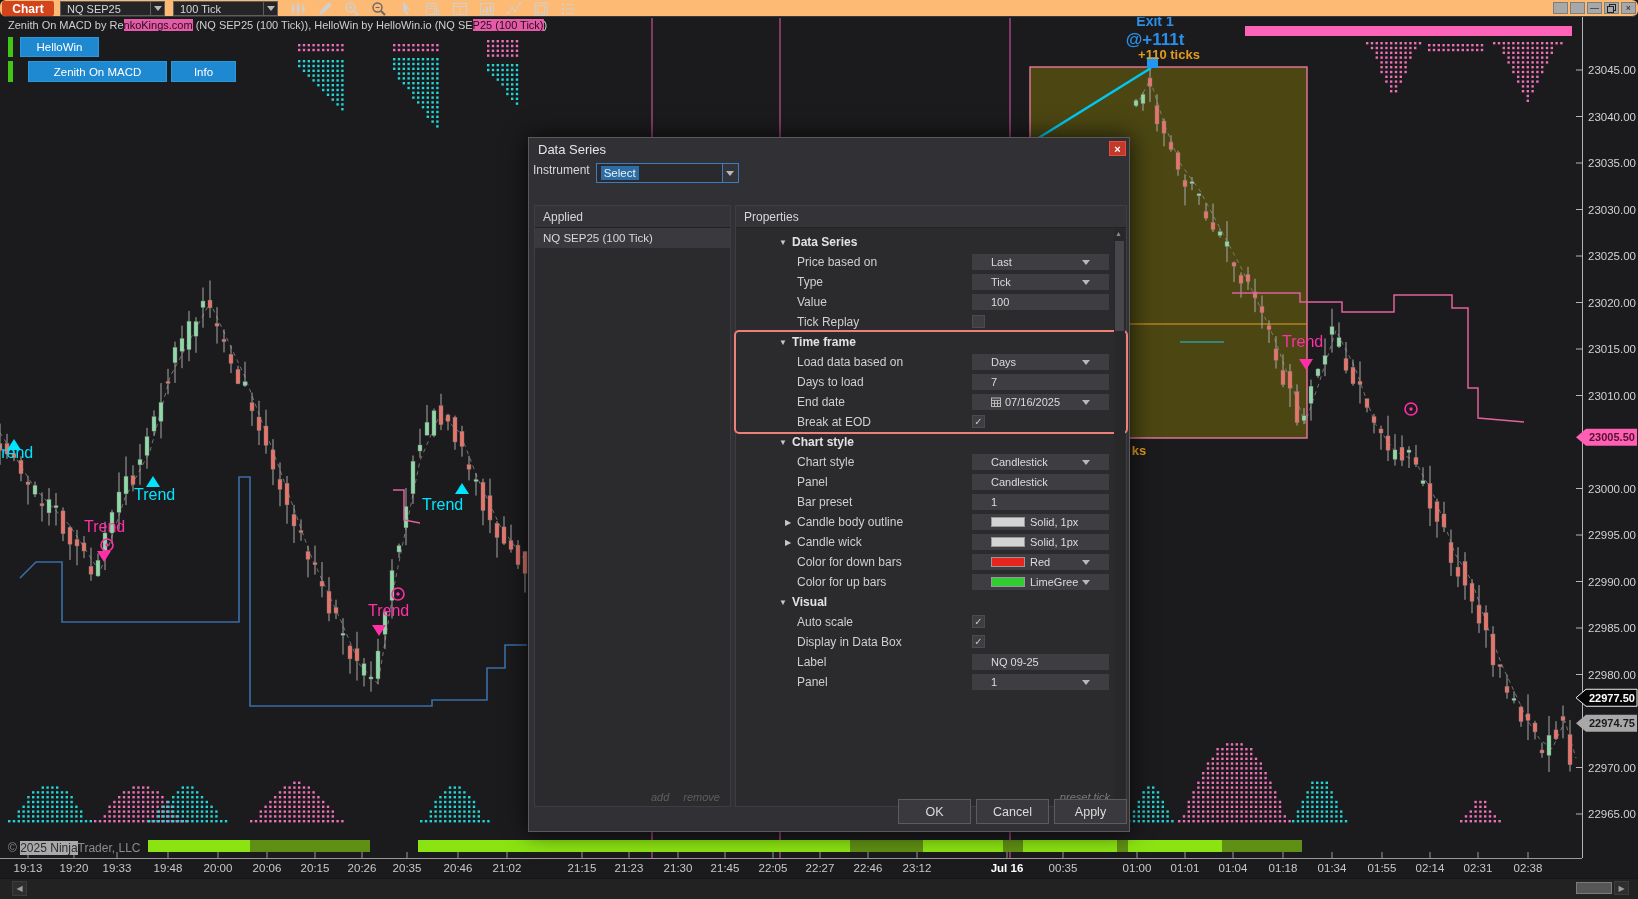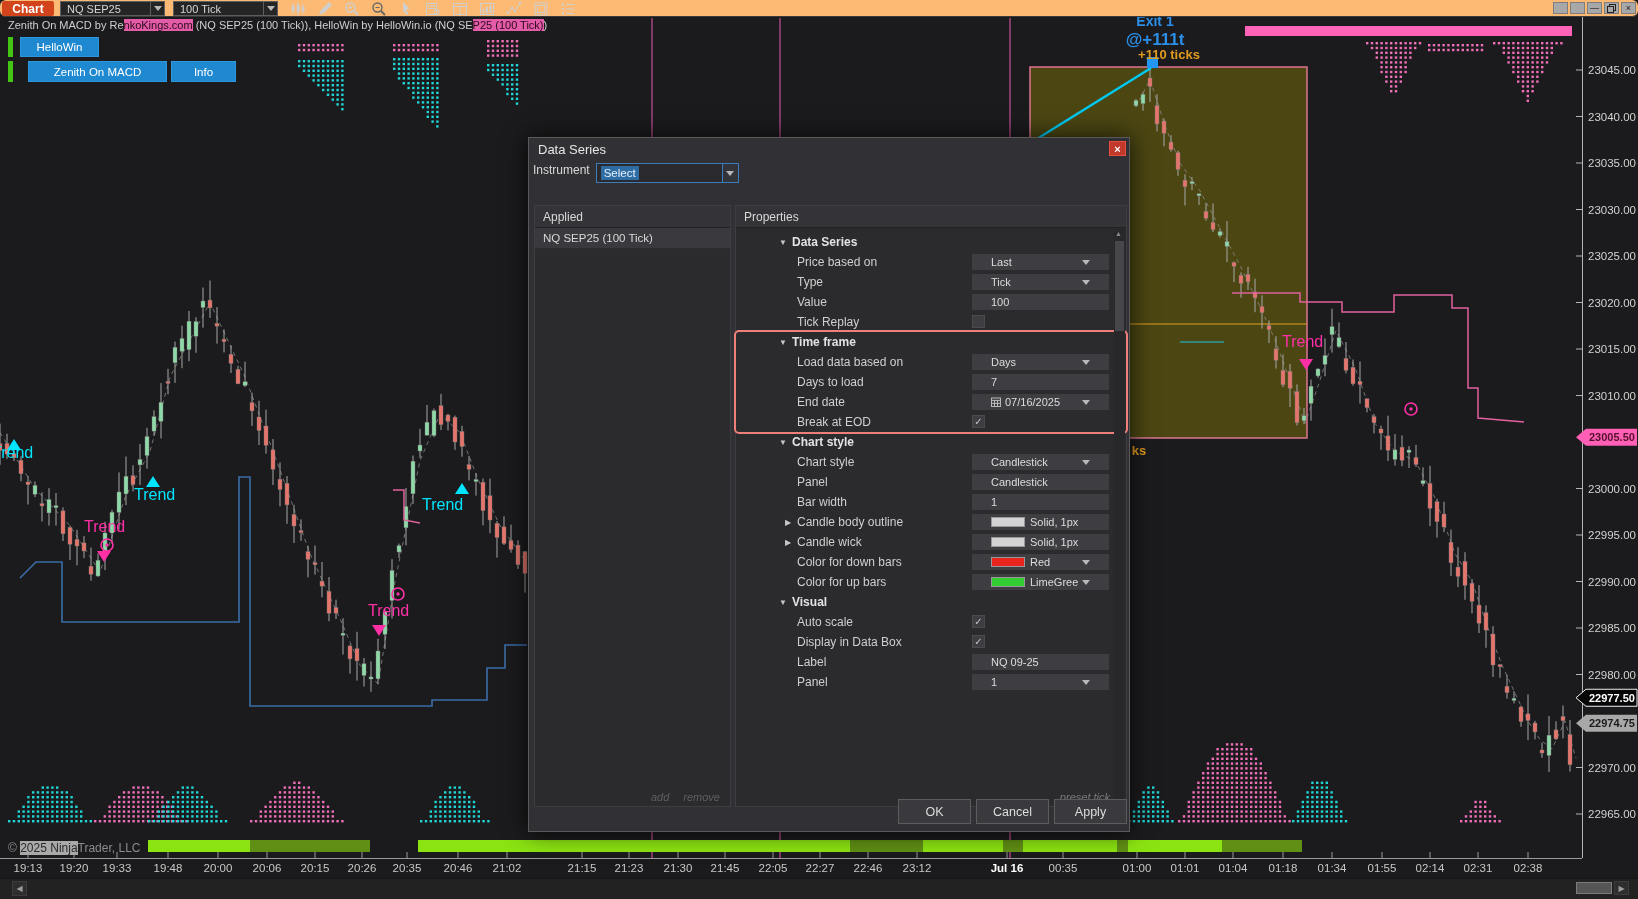--- a/index.html
+++ b/index.html
@@ -2055,21 +2055,21 @@
                 <span class="chev tri-down"></span>
               </div>
             </div>
             <div class="prow">
               <span class="plabel">Panel</span>
               <div class="pfield">
                 <span class="pval">Candlestick</span>
               </div>
             </div>
             <div class="prow">
-              <span class="plabel">Bar width</span>
+              <span class="plabel">Bar preset</span>
               <div class="pfield">
                 <span class="pval">1</span>
               </div>
             </div>
             <div class="prow">
               <span class="exp-arrow">▶</span>
               <span class="plabel ind">Candle body outline</span>
               <div class="pfield">
                 <span class="swatch" style="background: rgb(212, 212, 212);"></span>
                 <span class="pval">Solid, 1px</span>

